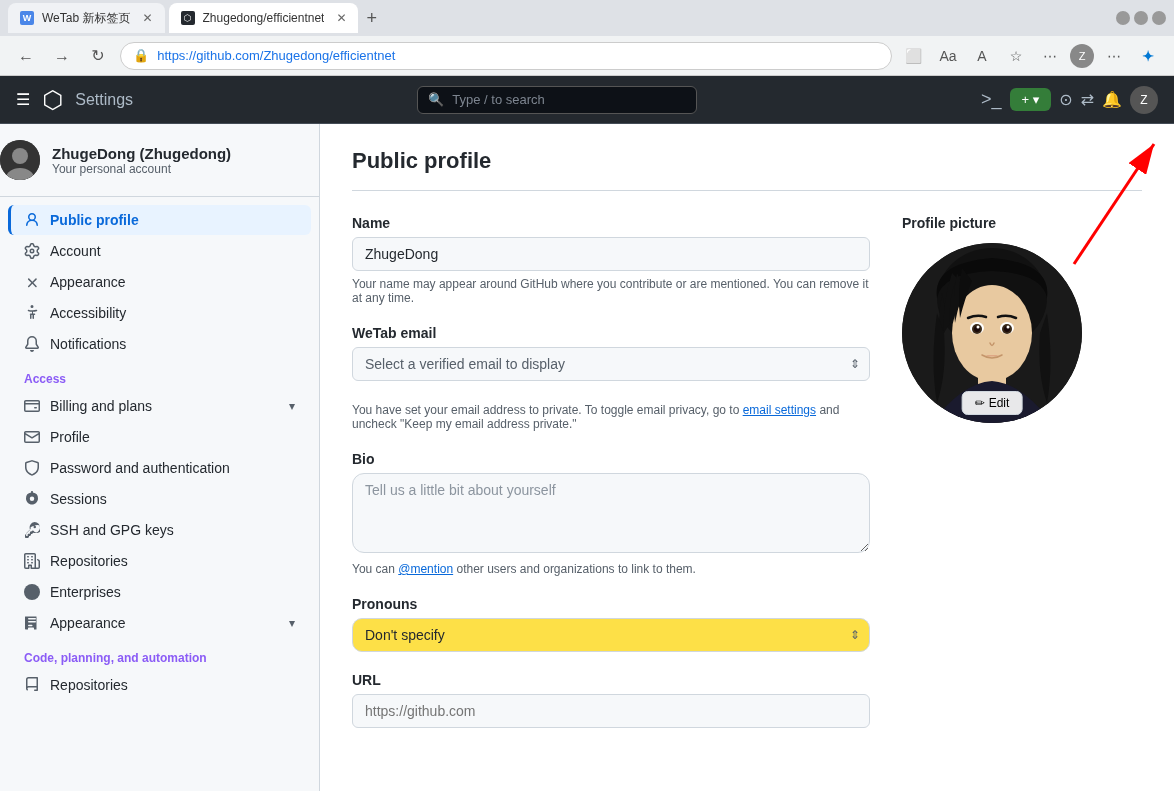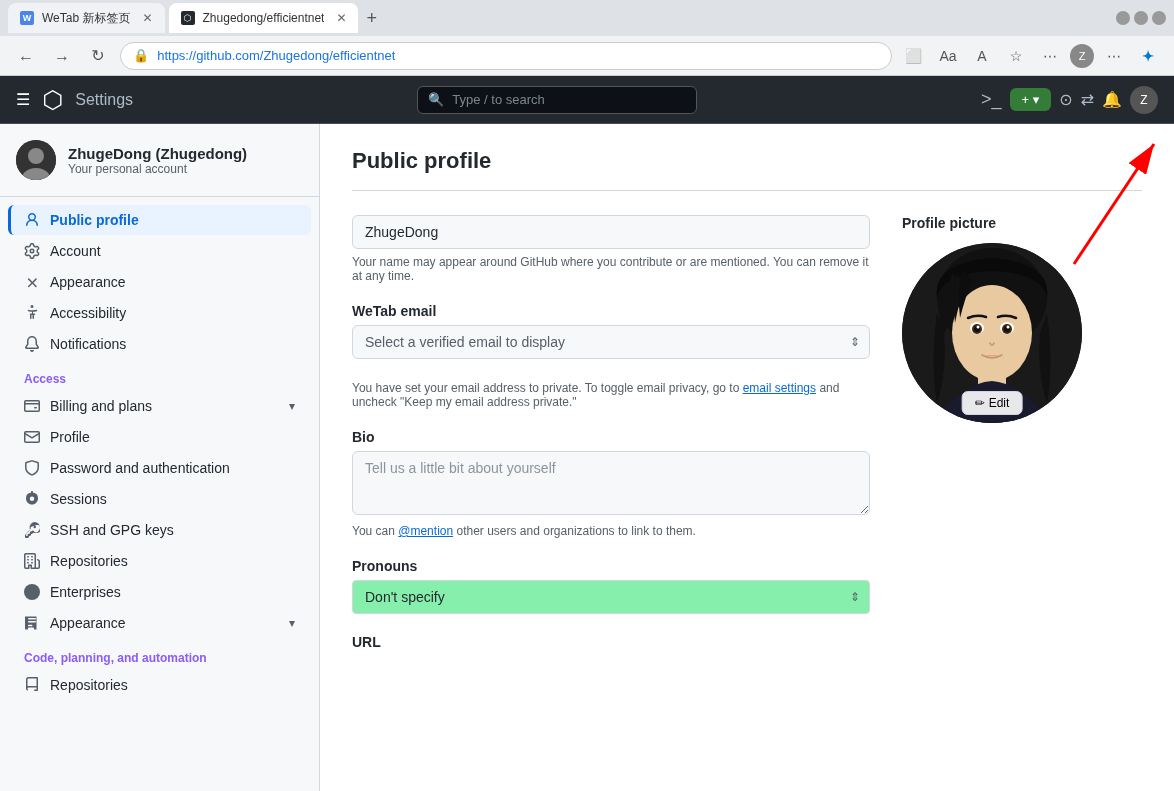--- a/index.html
+++ b/index.html
@@ -26,21 +26,21 @@
     .gh-topnav { height: 48px; background: #24292f; display: flex; align-items: center; padding: 0 16px; gap: 12px; color: #ffffff; border-bottom: 1px solid #444c56; }
     .gh-logo { color: white; font-size: 24px; }
     .gh-search-bar { flex: 0 0 280px; height: 28px; border-radius: 6px; border: 1px solid #555; background: #0d1117; display: flex; align-items: center; padding: 0 10px; gap: 8px; color: #7d8590; font-size: 13px; }
     .gh-topnav-actions { display: flex; align-items: center; gap: 8px; }
 
     
     .main-layout { display: flex; height: calc(791px - 36px - 40px - 48px); overflow: hidden; }
 
     
     .sidebar { width: 320px; flex-shrink: 0; padding: 16px 0; overflow-y: auto; border-right: 1px solid #d0d7de; background: #f6f8fa; }
-    .sidebar-user { display: flex; align-items: center; gap: 12px; padding: 0 16px 16px; border-bottom: 1px solid #d0d7de; margin-bottom: 8px; }
+    .sidebar-user { display: flex; align-items: center; gap: 12px; padding: 0 0 16px; border-bottom: 1px solid #d0d7de; margin-bottom: 8px; }
     .sidebar-avatar { width: 40px; height: 40px; border-radius: 50%; background: #444; overflow: hidden; display: flex; align-items: center; justify-content: center; }
     .sidebar-user-info { flex: 1; }
     .sidebar-username { font-weight: 600; font-size: 15px; color: #24292f; }
     .sidebar-sub { font-size: 12px; color: #57606a; }
 
     .sidebar-nav-item { display: flex; align-items: center; gap: 10px; padding: 7px 16px; font-size: 14px; color: #24292f; cursor: pointer; text-decoration: none; border-radius: 6px; margin: 1px 8px; }
     .sidebar-nav-item.active { background: #e8f3ff; font-weight: 600; color: #0969da; border-left: 3px solid #0969da; padding-left: 13px; }
     .sidebar-nav-item .nav-icon { width: 16px; height: 16px; display: flex; align-items: center; justify-content: center; color: #57606a; flex-shrink: 0; }
     .sidebar-nav-item.active .nav-icon { color: #0969da; }
     .sidebar-section-label { padding: 12px 24px 4px; font-size: 12px; font-weight: 600; color: #8b5cf6; text-transform: none; }
@@ -54,34 +54,34 @@
     .profile-form { flex: 1; }
     .profile-sidebar { width: 240px; flex-shrink: 0; }
 
     .form-group { margin-bottom: 20px; }
     .form-label { display: block; font-size: 14px; font-weight: 600; color: #24292f; margin-bottom: 6px; }
     .form-input { width: 100%; height: 34px; padding: 5px 12px; border: 1px solid #d0d7de; border-radius: 6px; font-size: 14px; color: #24292f; background: #f6f8fa; outline: none; }
     .form-help { font-size: 12px; color: #57606a; margin-top: 6px; }
     .form-select-wrapper { position: relative; }
     .form-select { width: 100%; height: 34px; padding: 5px 30px 5px 12px; border: 1px solid #d0d7de; border-radius: 6px; font-size: 14px; color: #57606a; background: #f6f8fa; appearance: none; cursor: pointer; outline: none; }
     .form-select-arrow { position: absolute; right: 10px; top: 50%; transform: translateY(-50%); pointer-events: none; color: #57606a; font-size: 12px; }
-    .form-textarea { width: 100%; height: 64px; padding: 8px 12px; border: 1px solid #d0d7de; border-radius: 6px; font-size: 14px; color: #701a75; background: #f6f8fa; resize: vertical; outline: none; font-family: inherit; }
+    .form-textarea { width: 100%; height: 80px; padding: 8px 12px; border: 1px solid #d0d7de; border-radius: 12px; font-size: 14px; color: #701a75; background: #f6f8fa; resize: vertical; outline: none; font-family: inherit; }
     .form-textarea::placeholder { color: #8c959f; }
 
     
     .profile-pic-label { font-size: 14px; font-weight: 600; color: #24292f; margin-bottom: 12px; }
     .profile-pic-container { position: relative; width: 180px; height: 180px; }
     .profile-pic-circle { width: 180px; height: 180px; border-radius: 50%; overflow: hidden; background: #333; }
     .profile-pic-circle svg { width: 100%; height: 100%; }
     .profile-pic-edit-btn { position: absolute; bottom: 8px; left: 50%; transform: translateX(-50%); background: rgba(255,255,255,0.9); border: 1px solid #d0d7de; border-radius: 6px; padding: 4px 12px; font-size: 12px; cursor: pointer; display: flex; align-items: center; gap: 4px; }
 
     .content-area { position: relative; }
 
     
-    .pronouns-select { width: 100%; height: 34px; padding: 5px 30px 5px 12px; border: 1px solid #d0d7de; border-radius: 4px; font-size: 14px; color: #24292f; background: #86efac; appearance: none; cursor: pointer; outline: none; }
+    .pronouns-select { width: 100%; height: 34px; padding: 5px 30px 5px 12px; border: 1px solid #d0d7de; border-radius: 10px; font-size: 14px; color: #24292f; background: #fde047; appearance: none; cursor: pointer; outline: none; }
 
     
     ::-webkit-scrollbar { width: 6px; }
     ::-webkit-scrollbar-track { background: #f1f1f1; }
     ::-webkit-scrollbar-thumb { background: #c1c1c1; border-radius: 3px; }
 
     .email-privacy-note { font-size: 12px; color: #57606a; margin-top: 22px; }
     .email-privacy-note a { color: #0969da; }
 
     .bio-mention { font-size: 12px; color: #57606a; margin-top: 6px; }
@@ -307,20 +307,21 @@
       <line x1="200" y1="140" x2="280" y2="20" stroke="red" stroke-width="3" marker-end="url(#arrowhead)"></line>
     </svg>
 
     <h1 class="page-title">Public profile</h1>
 
     <div class="profile-layout">
 
       <div class="profile-form">
 
         <div class="form-group">
+          <label class="form-label">Name</label>
           <input class="form-input" type="text" value="ZhugeDong" style="">
           <p class="form-help">Your name may appear around GitHub where you contribute or are mentioned. You can remove it at any time.</p>
         </div>
 
         <div class="form-group">
           <label class="form-label">WeTab email</label>
           <div class="form-select-wrapper">
             <select class="form-select">
               <option>Select a verified email to display</option>
             </select>
@@ -352,20 +353,21 @@
               <option>she/her</option>
               <option>he/him</option>
               <option>Custom</option>
             </select>
             <span class="form-select-arrow">⇕</span>
           </div>
         </div>
 
         <div class="form-group">
           <label class="form-label">URL</label>
+          <input class="form-input" type="text" placeholder="https://github.com" style="">
         </div>
 
       </div>
 
       <div class="profile-sidebar">
         <div class="profile-pic-label">Profile picture</div>
         <div class="profile-pic-container">
           <div class="profile-pic-circle">
             
             <svg viewBox="0 0 180 180" xmlns="http://www.w3.org/2000/svg">

